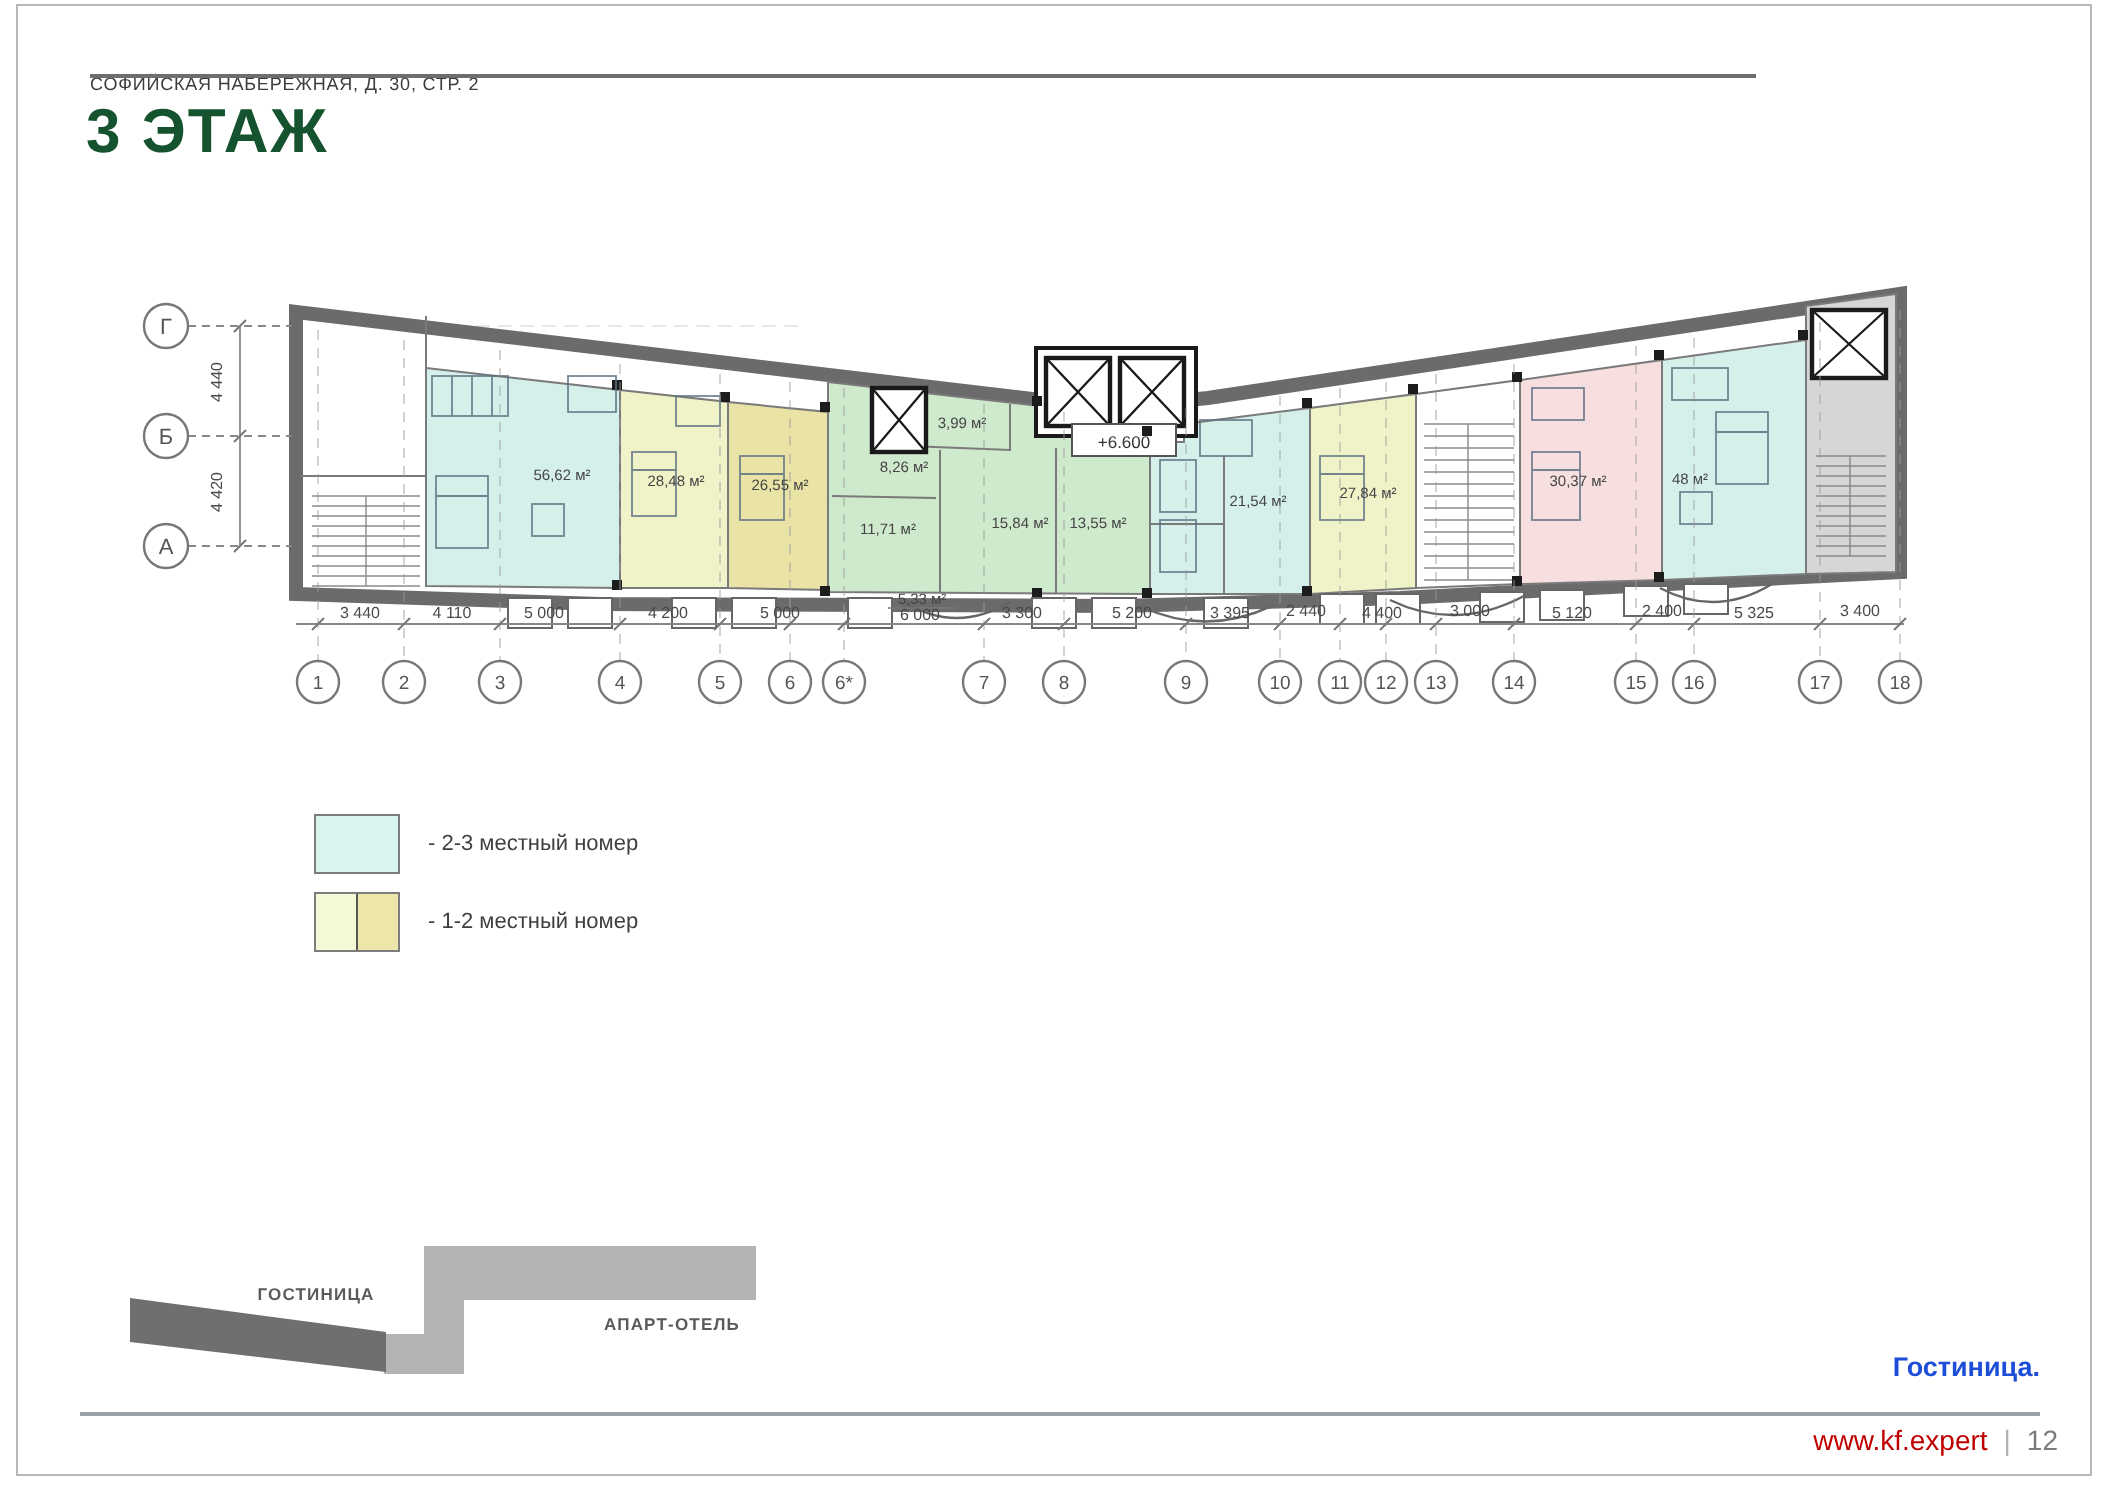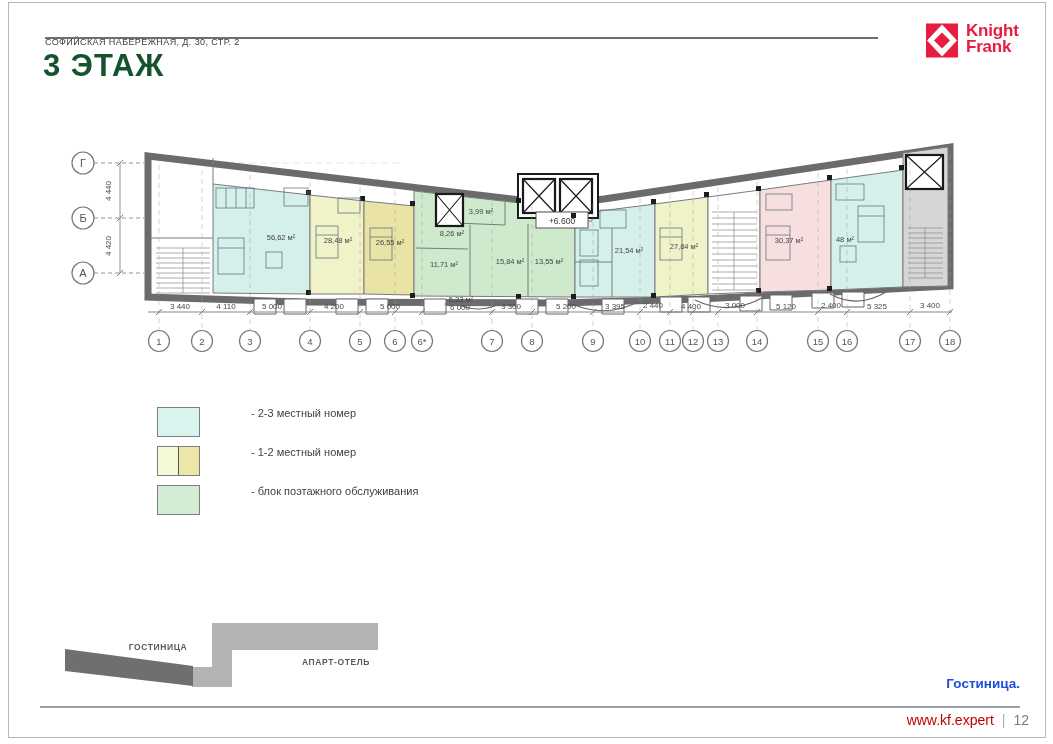--- a/index.html
+++ b/index.html
@@ -21,21 +21,21 @@
   .rl{font-family:"Liberation Sans",sans-serif;font-size:7.5px;fill:#454545;}
   .dim{font-family:"Liberation Sans",sans-serif;font-size:8px;fill:#4a4a4a;}
   .colnum{font-family:"Liberation Sans",sans-serif;font-size:9.5px;fill:#555;}
   .axisl{font-family:"Liberation Sans",sans-serif;font-size:11px;fill:#555;}
   .vdim{font-family:"Liberation Sans",sans-serif;font-size:8px;fill:#4a4a4a;}
   .elev{font-family:"Liberation Sans",sans-serif;font-size:8.5px;fill:#333;}
   .maplabel{font-family:"Liberation Sans",sans-serif;font-size:8.5px;font-weight:700;fill:#5a5a5a;letter-spacing:.6px;}
 
   
   .legend{position:absolute;left:157px;top:407px;}
-  .legend-row{display:flex;margin-bottom:9px;height:30px;gap:37px;}
+  .legend-row{display:flex;align-items:center;margin-bottom:9px;height:30px;}
   .swatch{width:43px;height:30px;border:1.5px solid #7d7d7d;box-sizing:border-box;display:flex;}
   .sw-cyan{background:#d9f3ee;}
   .sw-pink{background:#fbe7e7;}
   .sw-green{background:#d3ecd3;}
   .half{flex:1;}
   .half-a{background:#f4f8d6;}
   .half-b{background:#ece7a9;border-left:1px solid #555;}
   .legend-label{margin-left:14px;font-size:11px;color:#3f3f3f;}
 
   
@@ -49,31 +49,20 @@
 </head>
 <body>
 
 <div class="page">
   <div class="frame"></div>
 
   <div class="address">СОФИЙСКАЯ НАБЕРЕЖНАЯ, Д. 30, СТР. 2</div>
   <div class="header-rule"></div>
   <h1 class="page-title">3 ЭТАЖ</h1>
 
-  <div class="logo">
-    <svg width="32" height="35" viewBox="0 0 32 34">
-      <rect width="32" height="34" fill="#e81c3e"></rect>
-      <path d="M16,1 L31,17 L16,33 L1,17 Z" fill="#ffffff"></path>
-      <path d="M16,9 L24,17 L16,25 L8,17 Z" fill="#e81c3e"></path>
-    </svg>
-    <div class="logo-text">
-      <div>Knight</div>
-      <div>Frank</div>
-    </div>
-  </div>
 
   <svg class="plan-svg" viewBox="0 0 1053 744">
 
     <g stroke="#aaa" stroke-width=".8" stroke-dasharray="7,4" opacity=".35">
       <line x1="150" y1="163" x2="400" y2="163"></line>
       <line x1="150" y1="218" x2="948" y2="218"></line>
       <line x1="150" y1="273" x2="948" y2="273"></line>
     </g>
 
     <path d="M148,156 L520,200 L562,203 L604,199 L950,147 L950,286 L700,299 L560,303 L300,302 L148,297 Z" fill="#ffffff" stroke="#6b6b6b" stroke-width="7"></path>
@@ -311,24 +300,20 @@
       <div class="swatch sw-cyan"></div>
       <div class="legend-label">- 2-3 местный номер</div>
     </div>
     <div class="legend-row">
       <div class="swatch">
           <span class="half half-a"></span>
           <span class="half half-b"></span>
         </div>
       <div class="legend-label">- 1-2 местный номер</div>
     </div>
-    <div class="legend-row">
-      <div class="swatch sw-green"></div>
-      <div class="legend-label">- блок поэтажного обслуживания</div>
-    </div>
   </div>
 
   <div class="doc-section">Гостиница.</div>
   <div class="footer-rule"></div>
   <div class="footer">
     <a class="url" href="#">www.kf.expert</a><span class="sep">|</span><span class="pg">12</span>
   </div>
 </div>
 
 </body></html>

